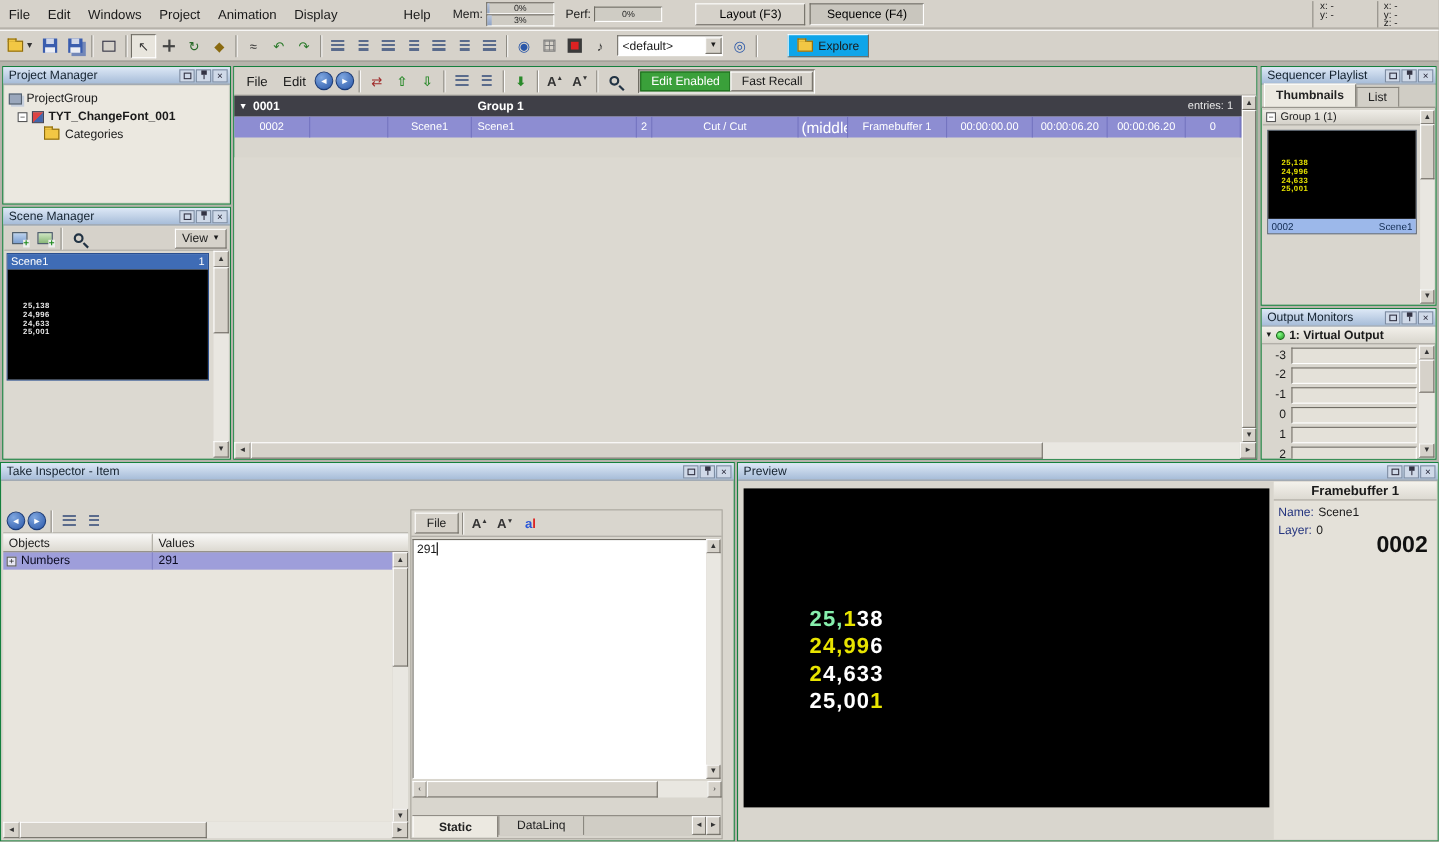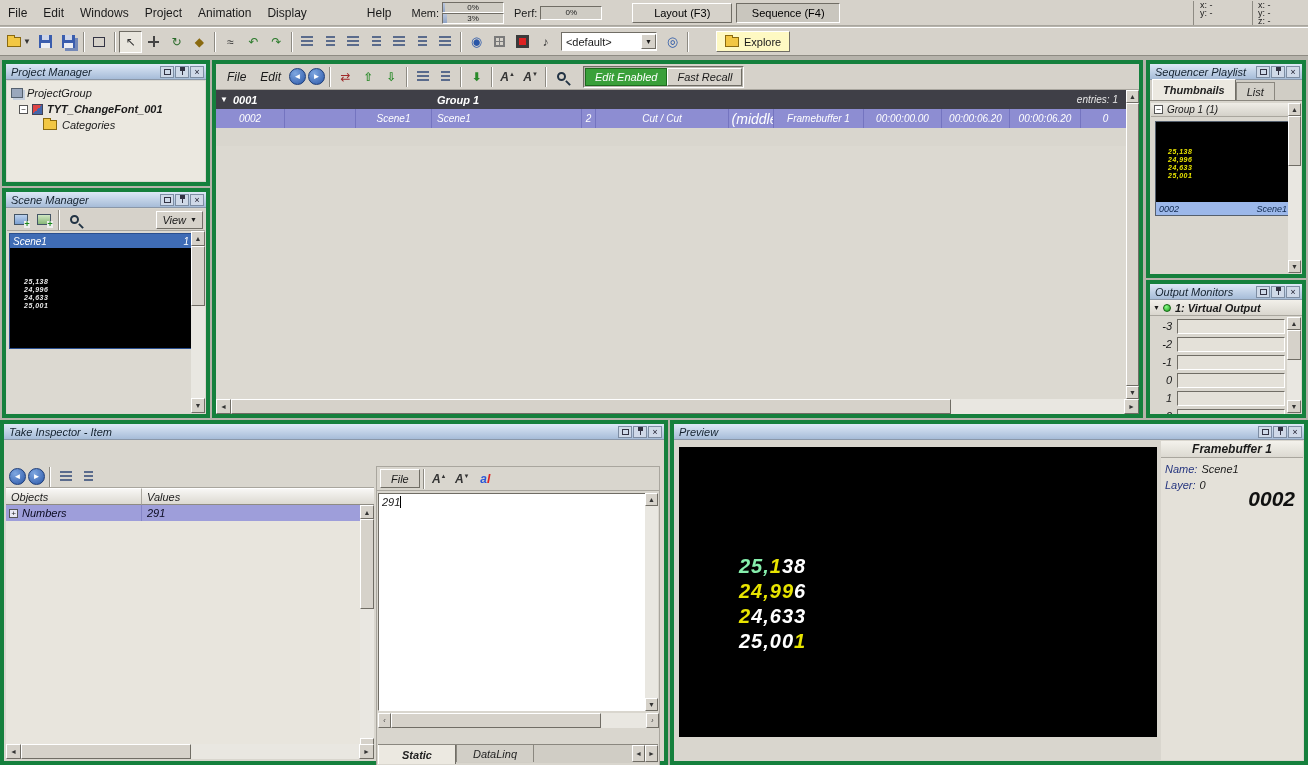--- a/index.html
+++ b/index.html
@@ -1,21 +1,21 @@
 <!DOCTYPE html>
 <html><head>
 <meta charset="utf-8">
 <style>
 *{margin:0;padding:0;box-sizing:border-box;}
 html,body{width:1308px;height:765px;}
 body{font-family:"Liberation Sans","DejaVu Sans",sans-serif;font-size:11px;background:#b6b3ab;position:relative;overflow:hidden;color:#1a1a1a;}
 .flex{display:flex;align-items:center;}
 .raised{border:1px solid;border-color:#ffffff #706d65 #706d65 #ffffff;}
 .sunken{border:1px solid;border-color:#706d65 #ffffff #ffffff #706d65;}
-.panel{position:absolute;background:#d9d6ce;border:4px solid #15803d;font-style:italic;}
+.panel{position:absolute;background:#d9d6ce;border:1px solid #15803d;}
 .ptitle{height:16px;background:linear-gradient(#dde8f6,#a6bcd8);display:flex;align-items:center;padding:0 2px 0 5px;color:#14222f;border-bottom:1px solid #8a97a8;}
 .ptitle .t{flex:1;white-space:nowrap;overflow:hidden;font-size:11px;}
 .pbtn{width:14px;height:12px;margin-left:1px;background:#cfd9e8;border:1px solid #7d8da3;font-size:9px;line-height:10px;text-align:center;color:#223;flex:0 0 auto;}
 .pin{display:inline-block;width:7px;height:8px;position:relative;}
 .pin::before{content:"";position:absolute;left:1px;top:0;width:5px;height:4px;background:#334;}
 .pin::after{content:"";position:absolute;left:3px;top:4px;width:1px;height:4px;background:#334;}
 .sqr{display:inline-block;width:7px;height:6px;border:1px solid #334;}
 .tbtn{height:22px;min-width:23px;display:flex;align-items:center;justify-content:center;font-size:12px;color:#333;padding:0 3px;flex:0 0 auto;}
 .tbtn.active{border:1px solid;border-color:#706d65 #fff #fff #706d65;background:#e8e5dd;}
 .tsep{width:0;height:20px;border-left:1px solid #8e8b83;border-right:1px solid #fff;margin:0 3px;flex:0 0 auto;}
@@ -171,21 +171,21 @@
       <span>♪</span>
     </span>
   <span class="sunken flex" style="width:96px;height:19px;background:#fff;margin:0 4px;padding-left:4px;">
     <span style="flex:1;font-size:11px;">&lt;default&gt;</span>
     <span class="raised" style="width:15px;height:15px;background:#d6d2ca;font-size:7px;text-align:center;line-height:13px;">▼</span>
   </span>
   <span class="tbtn">
       <span style="color:#2a57a8;font-size:13px;">◎</span>
     </span>
   <span class="tsep"></span>
-  <span class="raised flex" style="height:21px;padding:0 8px;background:#fef9c3;margin-left:24px;">
+  <span class="raised flex" style="height:21px;padding:0 8px;background:#0ea5e9;margin-left:24px;">
     <span class="fold" style="margin-right:5px;"></span>
     <span>Explore</span>
   </span>
 </div>
 
 <div class="panel" style="left:2px;top:60px;width:208px;height:126px;">
   <div class="ptitle">
     <span class="t">Project Manager</span>
     <span class="pbtn"><span class="sqr"></span></span>
     <span class="pbtn"><span class="pin"></span></span>

